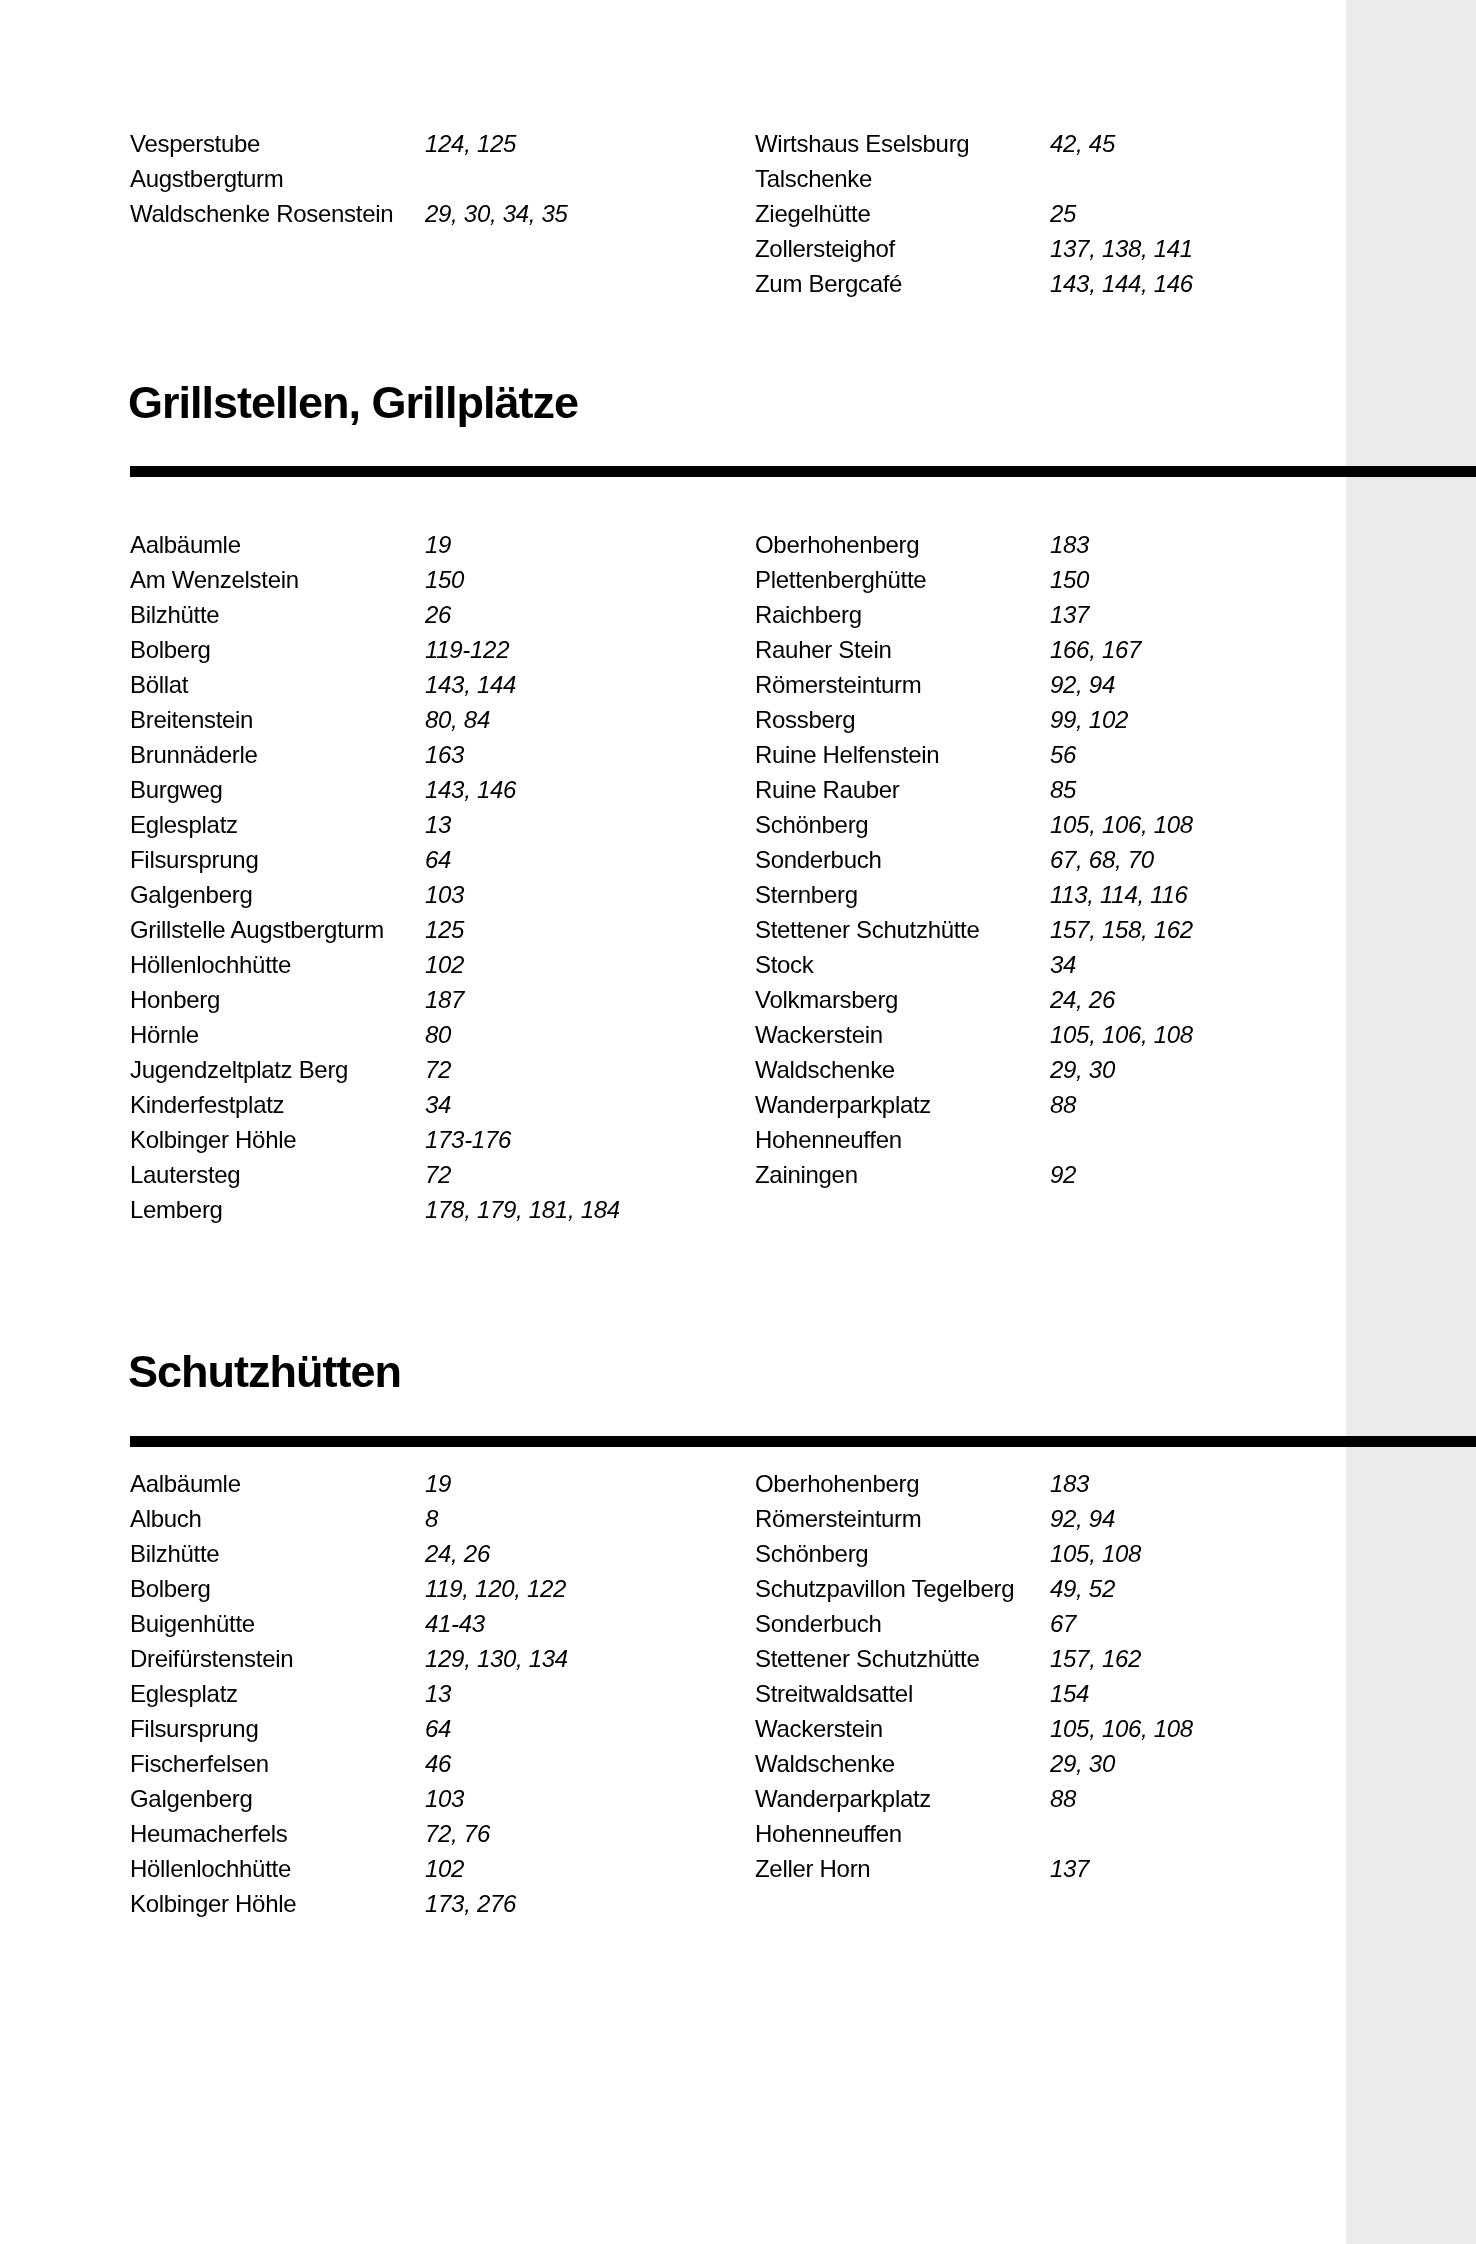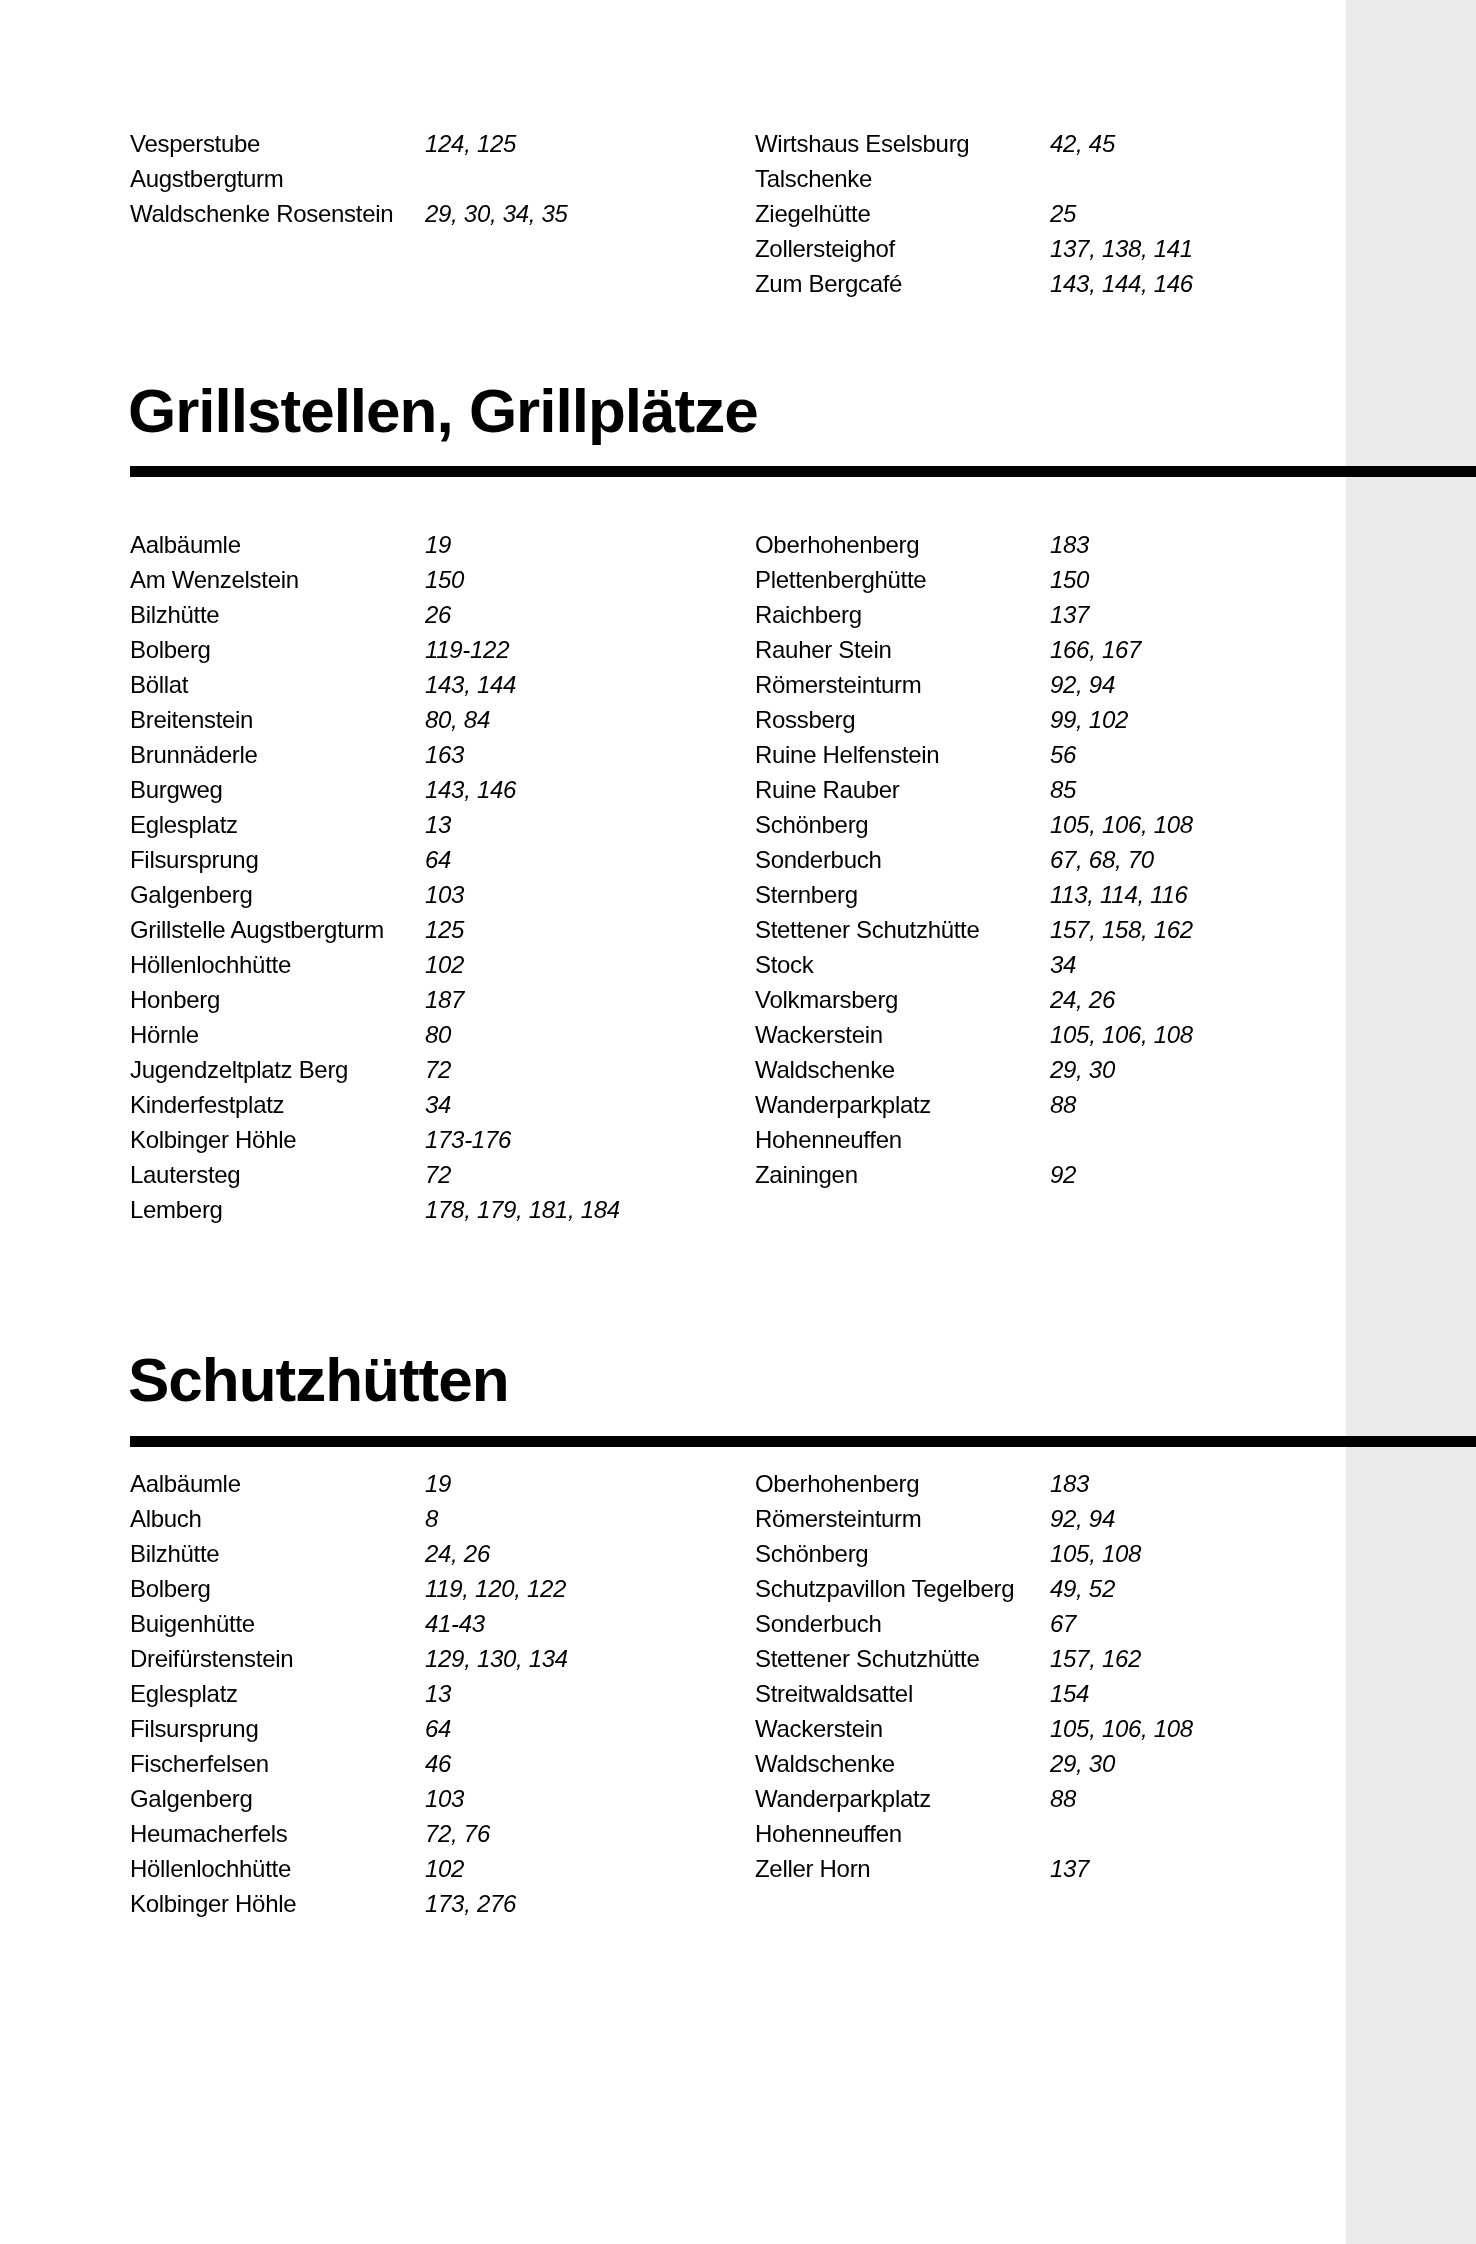--- a/index.html
+++ b/index.html
@@ -13,21 +13,21 @@
     background: #ebebeb;
   }
   .block { position: absolute; left: 130px; width: 1250px; }
   .cols { display: flex; }
   .col { width: 626px; }
   .row { display: flex; height: 35px; line-height: 35px; font-size: 24px; letter-spacing: -0.3px; }
   .name { width: 295px; white-space: nowrap; }
   .pages { font-style: italic; white-space: nowrap; }
   h2 {
     position: absolute; left: 128px; margin: 0;
-    font-size: 62px; font-weight: bold; letter-spacing: -1px;
+    font-size: 45px; font-weight: bold; letter-spacing: -1px;
     font-family: "Liberation Sans", "DejaVu Sans", sans-serif;
     line-height: 1;
   }
   .rule {
     position: absolute; left: 130px; right: 0; height: 11px; background: #000;
   }
 </style>
 </head>
 <body>
 

